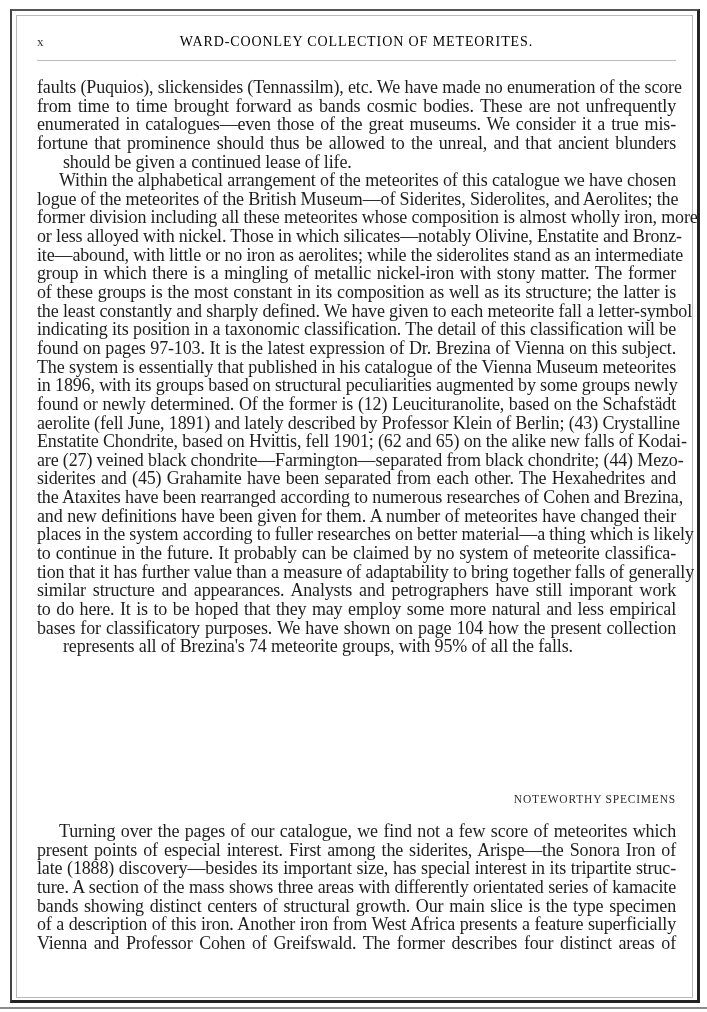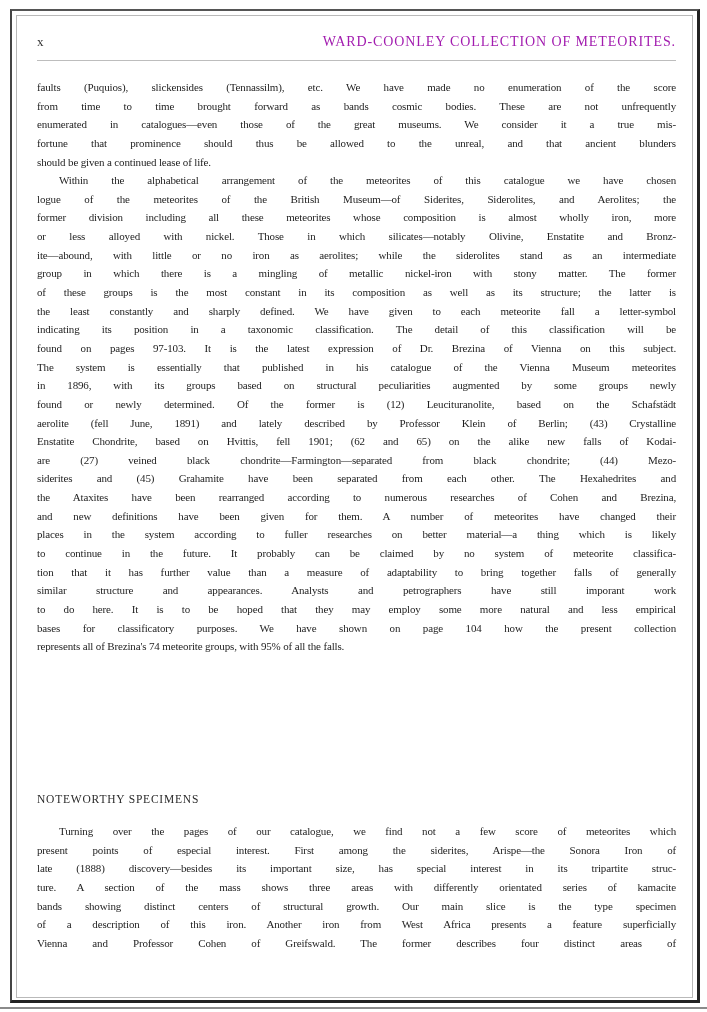--- a/index.html
+++ b/index.html
@@ -18,36 +18,36 @@
     position: absolute; left: 0; top: 1007px; width: 707px; height: 2px; background: #8a8a8a;
   }
   .page {
     position: absolute; left: 37px; top: 0; width: 639px;
     font-family: "Liberation Serif", "DejaVu Serif", serif;
     color: #1e1e1e;
   }
   .running-head { position: absolute; top: 34px; left: 0; width: 639px; height: 20px; }
   .folio { position: absolute; left: 0; top: 0; font-size: 13px; color: #333; }
   .head-title {
-    position: absolute; left: 0; width: 639px; text-align: right; top: 0;
-    font-size: 14px; letter-spacing: 0.9px; color: #a21caf;
+    position: absolute; left: 0; width: 639px; text-align: center; top: 0;
+    font-size: 14px; letter-spacing: 0.9px; color: #000000;
   }
   .head-rule {
     position: absolute; top: 60px; left: 0; width: 639px; height: 1px; background: #bdbdbd;
   }
   .body-text { position: absolute; top: 78px; left: 0; width: 639px; }
   .line {
-    display: block; height: 18.65px; line-height: 18.65px; font-size: 11px;
+    display: block; height: 18.65px; line-height: 18.65px; font-size: 18px;
     text-align: justify; text-align-last: justify; white-space: nowrap;
     letter-spacing: -0.15px; word-spacing: 0px; overflow: visible;
   }
-  .line.last { text-align-last: left; }
+  .line.last { text-align-last: left; margin-left: 26px; }
   .line.indent { padding-left: 22px; }
   .section-heading {
-    position: absolute; top: 793px; left: 0; width: 639px; text-align: left;
+    position: absolute; top: 793px; left: 0; width: 639px; text-align: right;
     font-size: 11.5px; letter-spacing: 0.8px; color: #2a2a2a;
   }
   .body-text-2 { position: absolute; top: 822px; left: 0; width: 639px; }
 </style>
 </head>
 <body>
 
 <div class="outer-border"></div>
 <div class="inner-border"></div>
 <div class="bottom-shadow"></div>

